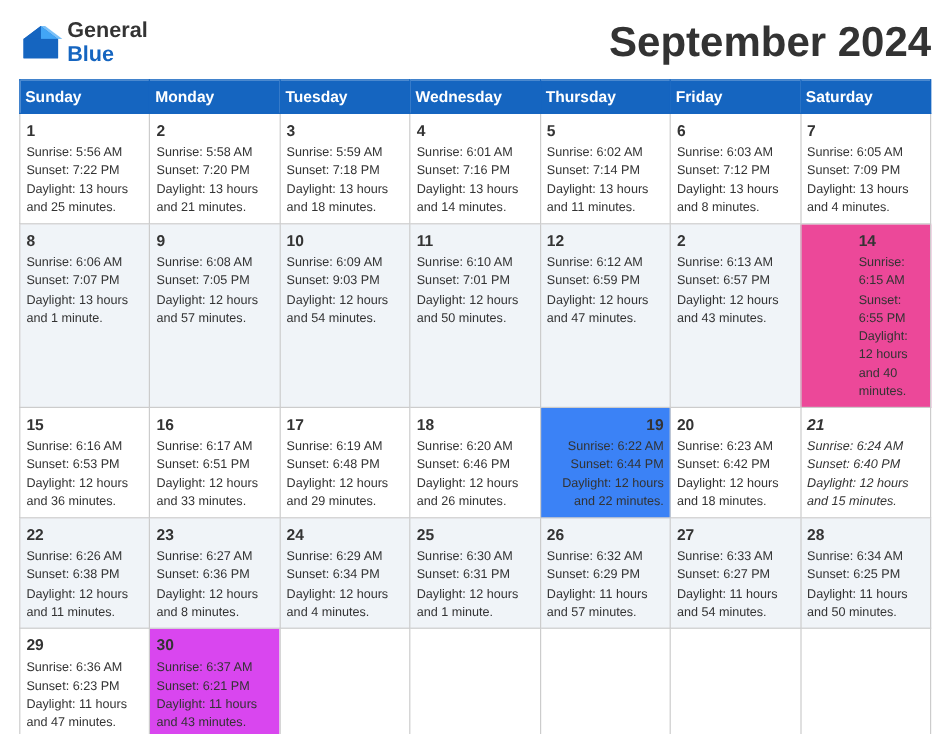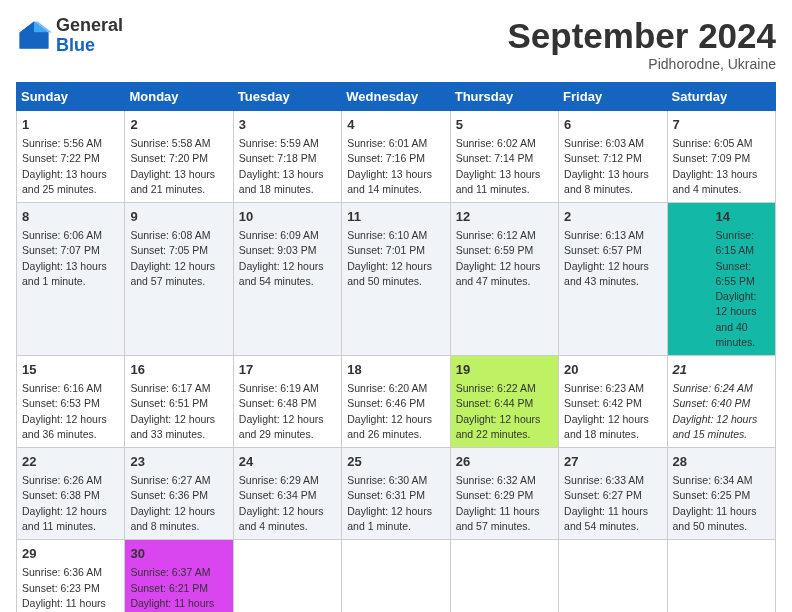--- a/index.html
+++ b/index.html
@@ -101,21 +101,20 @@
       <rect x="4" y="16" width="32" height="18" fill="#1565C0"></rect>
       <polygon points="24,4 40,16 36,16 20,4" fill="#42A5F5" opacity="0.7"></polygon>
     </svg>
     <div class="logo-text">
       <span class="logo-general">General</span><br>
       <span class="logo-blue">Blue</span>
     </div>
   </div>
   <div class="title-block">
     <div class="month-title">September 2024</div>
-    <div class="location">Pidhorodne, Ukraine</div>
   </div>
 </div>
 
 <table class="calendar">
   <thead>
     <tr>
     <th>Sunday</th>
         <th>Monday</th>
         <th>Tuesday</th>
         <th>Wednesday</th>
@@ -199,21 +198,21 @@
           <div class="day-info" style="white-space: pre-line;">Sunrise: 6:12 AM
 Sunset: 6:59 PM
 Daylight: 12 hours and 47 minutes.</div>
         </td>
         <td style="background: rgb(240, 244, 248);">
           <span class="day-num">2</span>
           <div class="day-info" style="white-space: pre-line;">Sunrise: 6:13 AM
 Sunset: 6:57 PM
 Daylight: 12 hours and 43 minutes.</div>
         </td>
-        <td style="background: #14b8a6; padding-left: 48px;">
+        <td style="background: #ec4899; padding-left: 48px;">
           <span class="day-num">14</span>
           <div class="day-info" style="white-space: pre-line;">Sunrise: 6:15 AM
 Sunset: 6:55 PM
 Daylight: 12 hours and 40 minutes.</div>
         </td>
       </tr>
       <tr style="background: rgb(255, 255, 255);">
         <td style="background: rgb(255, 255, 255);">
           <span class="day-num">15</span>
           <div class="day-info" style="white-space: pre-line;">Sunrise: 6:16 AM
@@ -231,21 +230,21 @@
           <div class="day-info" style="white-space: pre-line;">Sunrise: 6:19 AM
 Sunset: 6:48 PM
 Daylight: 12 hours and 29 minutes.</div>
         </td>
         <td style="background: rgb(255, 255, 255);">
           <span class="day-num">18</span>
           <div class="day-info" style="white-space: pre-line;">Sunrise: 6:20 AM
 Sunset: 6:46 PM
 Daylight: 12 hours and 26 minutes.</div>
         </td>
-        <td style="background: #bef264;">
+        <td style="background: #3b82f6; text-align: right;">
           <span class="day-num">19</span>
           <div class="day-info" style="white-space: pre-line;">Sunrise: 6:22 AM
 Sunset: 6:44 PM
 Daylight: 12 hours and 22 minutes.</div>
         </td>
         <td style="background: rgb(255, 255, 255);">
           <span class="day-num">20</span>
           <div class="day-info" style="white-space: pre-line;">Sunrise: 6:23 AM
 Sunset: 6:42 PM
 Daylight: 12 hours and 18 minutes.</div>

